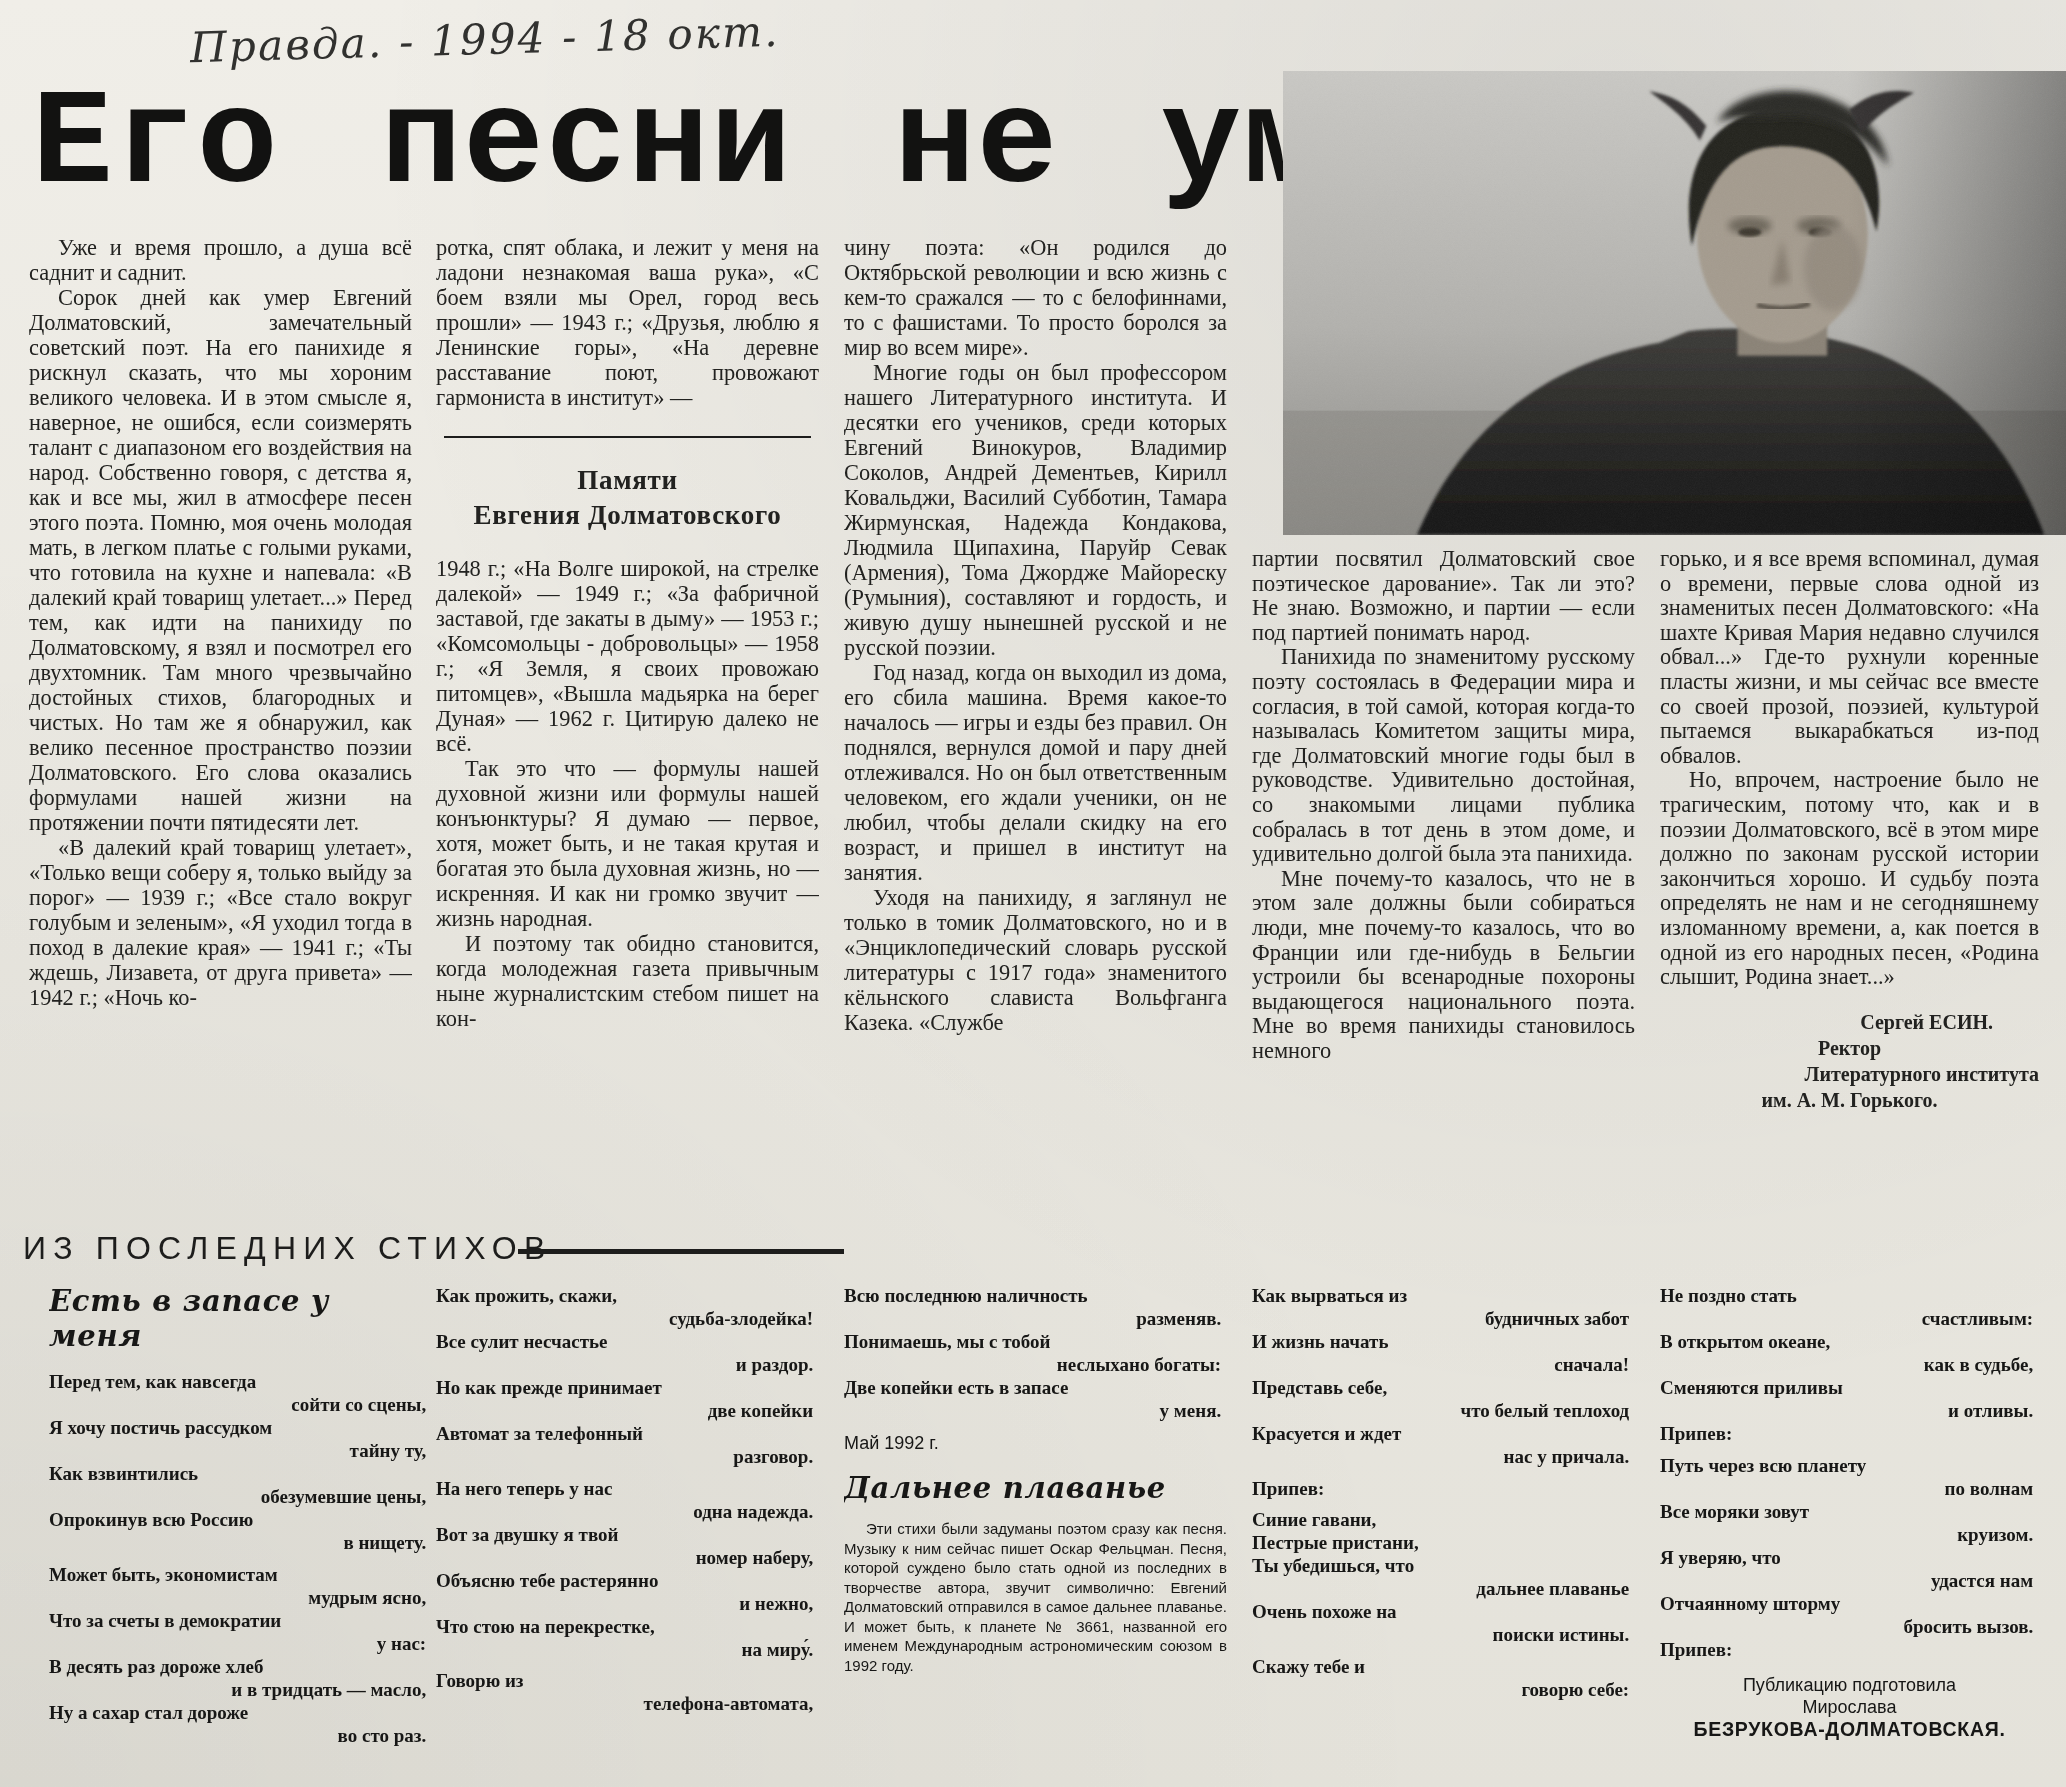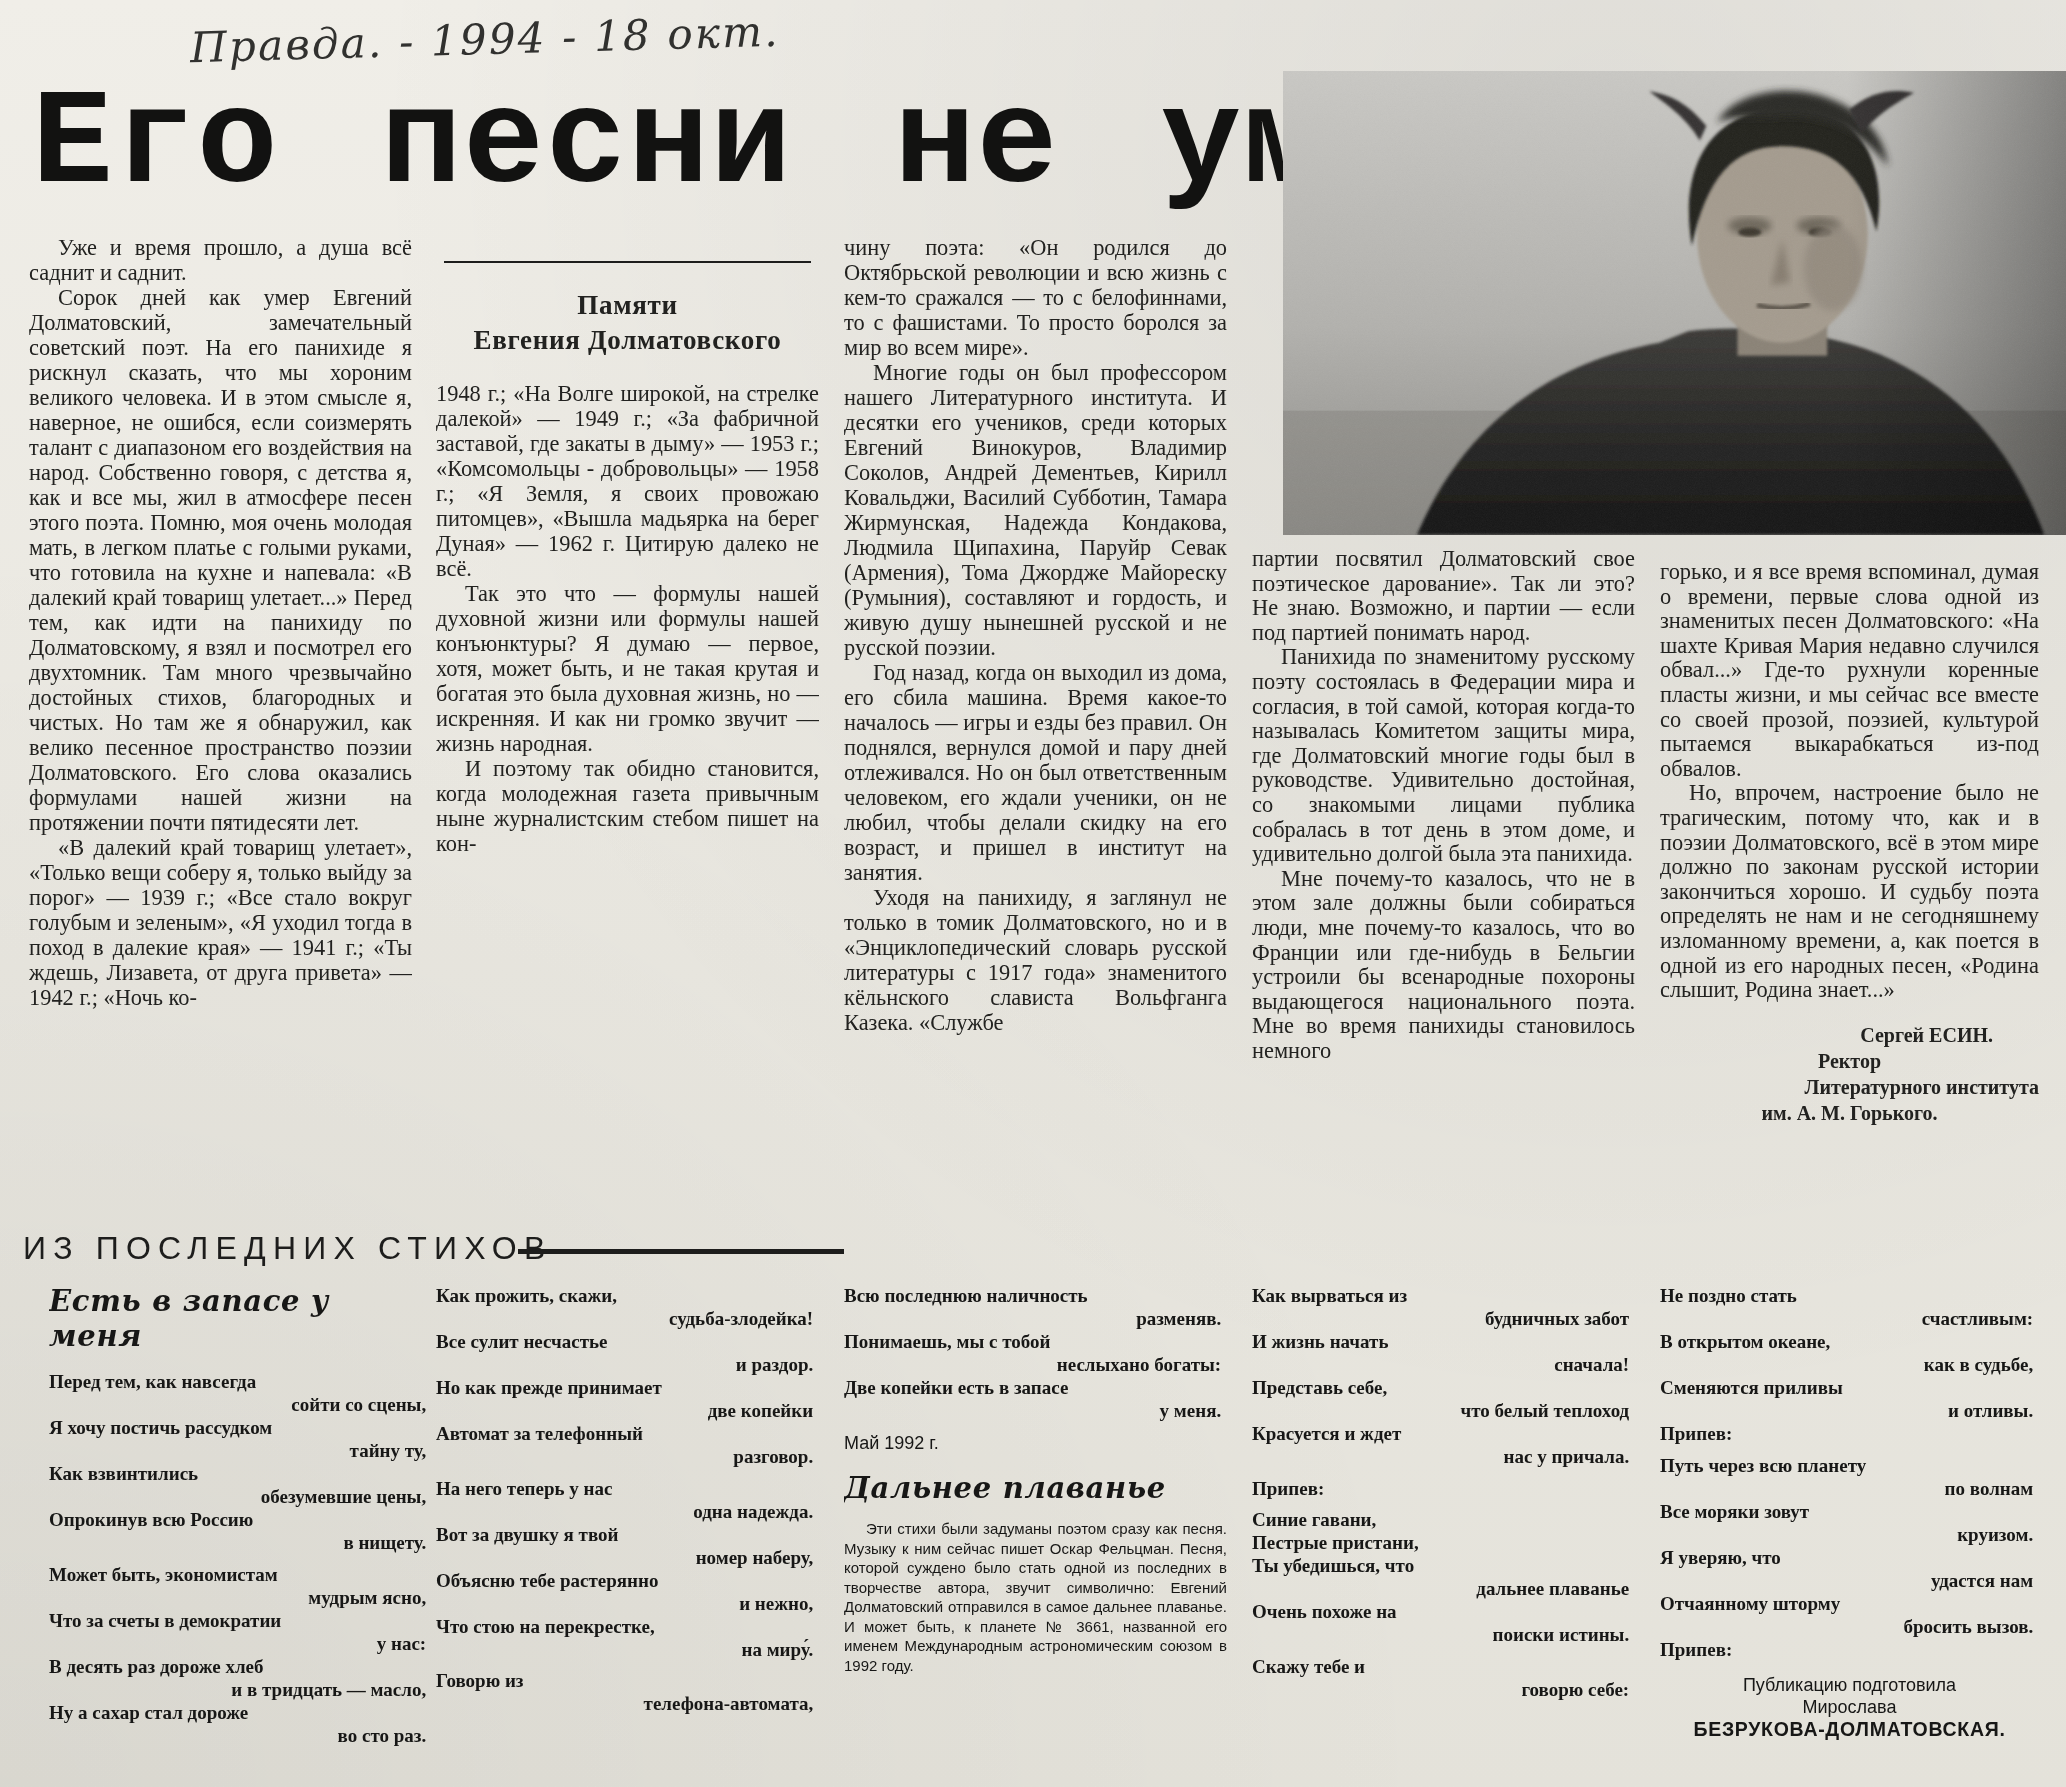--- a/index.html
+++ b/index.html
@@ -34,21 +34,21 @@
   .acol {
     position:absolute; width:383px; text-align:justify;
     font-size:22.4px; line-height:25px; color:#222220; overflow:hidden;
   }
   .acol p { margin:0; text-indent:29px; }
   .acol p.ni { text-indent:0; }
   #acol1 { left:29px;  top:235px; height:978px; }
   #acol2 { left:436px; top:235px; height:978px; }
   #acol3 { left:844px; top:235px; height:978px; }
   #acol4 { left:1252px; top:547px; height:669px; line-height:24.6px; }
-  #acol5 { left:1660px; top:547px; height:669px; width:379px; line-height:24.6px;margin-top:13px; }
+  #acol5 { left:1660px; top:547px; height:669px; width:379px; line-height:24.6px; }
   
   .memorial { margin:26px 0 23px; text-align:center; }
   .mem-rule { width:96%; margin:0 auto 24.6px; border-top:2.2px solid #1d1d1c; }
   .mem-line { font-weight:bold; font-size:27px; line-height:35px; letter-spacing:0.7px; text-indent:0; }
   
   .signature { margin-top:19px; font-weight:bold; font-size:20px; line-height:26px; }
   .sig-name  { text-align:right; padding-right:46px; }
   .sig-role1 { text-align:center; }
   .sig-role2 { text-align:right; }
   .sig-role3 { text-align:center; }
@@ -147,20 +147,23 @@
     </svg>
   </div>
 
   <div class="acol" id="acol1">
       <p>Уже и время прошло, а душа всё саднит и саднит.</p>
       <p>Сорок дней как умер Евгений Долматовский, замечательный советский поэт. На его панихиде я рискнул сказать, что мы хороним великого человека. И в этом смысле я, наверное, не ошибся, если соизмерять талант с диапазоном его воздействия на народ. Собственно говоря, с детства я, как и все мы, жил в атмосфере песен этого поэта. Помню, моя очень молодая мать, в легком платье с голыми руками, что готовила на кухне и напевала: «В далекий край товарищ улетает...» Перед тем, как идти на панихиду по Долматовскому, я взял и посмотрел его двухтомник. Там много чрезвычайно достойных стихов, благородных и чистых. Но там же я обнаружил, как велико песенное пространство поэзии Долматовского. Его слова оказались формулами нашей жизни на протяжении почти пятидесяти лет.</p>
       <p>«В далекий край товарищ улетает», «Только вещи соберу я, только выйду за порог» — 1939 г.; «Все стало вокруг голубым и зеленым», «Я уходил тогда в поход в далекие края» — 1941 г.; «Ты ждешь, Лизавета, от друга привета» — 1942 г.; «Ночь ко-</p>
     </div>
 
   <div class="acol" id="acol2">
+    <div>
+        <p class="ni">ротка, спят облака, и лежит у меня на ладони незнакомая ваша рука», «С боем взяли мы Орел, город весь прошли» — 1943 г.; «Друзья, люблю я Ленинские горы», «На деревне расставание поют, провожают гармониста в институт» —</p>
+      </div>
     <div class="memorial">
       <div class="mem-rule"></div>
       <div class="mem-line">Памяти</div>
       <div class="mem-line">Евгения Долматовского</div>
     </div>
     <div>
         <p class="ni">1948 г.; «На Волге широкой, на стрелке далекой» — 1949 г.; «За фабричной заставой, где закаты в дыму» — 1953 г.; «Комсомольцы - добровольцы» — 1958 г.; «Я Земля, я своих провожаю питомцев», «Вышла мадьярка на берег Дуная» — 1962 г. Цитирую далеко не всё.</p>
         <p>Так это что — формулы нашей духовной жизни или формулы нашей конъюнктуры? Я думаю — первое, хотя, может быть, и не такая крутая и богатая это была духовная жизнь, но — искренняя. И как ни громко звучит — жизнь народная.</p>
         <p>И поэтому так обидно становится, когда молодежная газета привычным ныне журналистским стебом пишет на кон-</p>
       </div>

